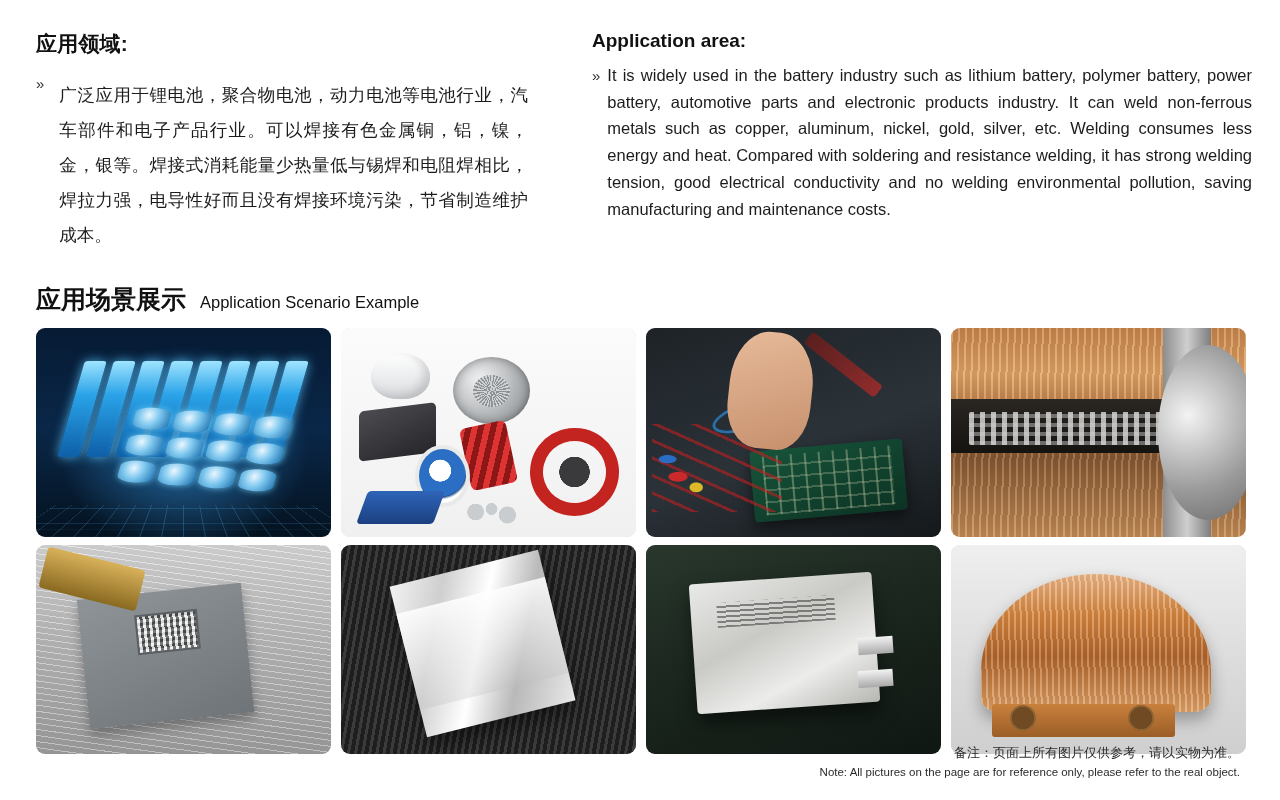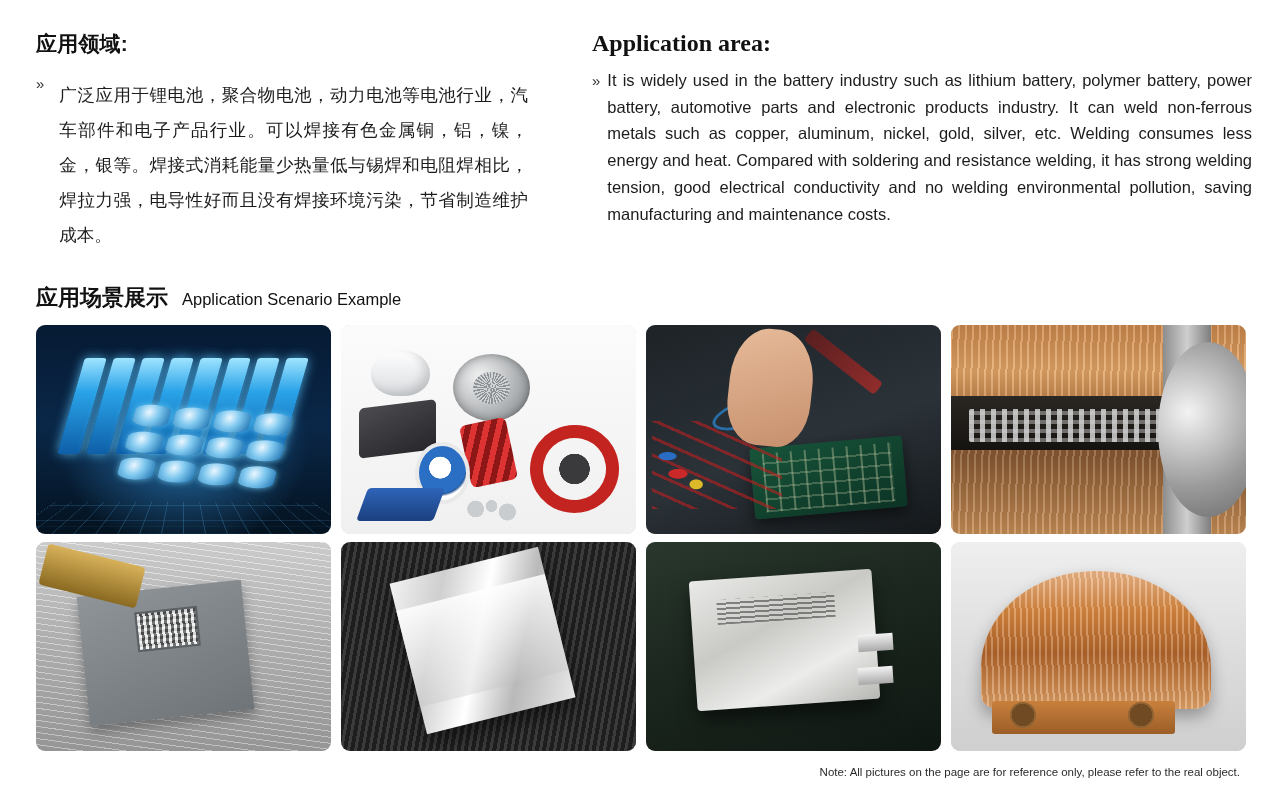--- a/index.html
+++ b/index.html
@@ -33,25 +33,24 @@
   .col-en { width: 660px; flex: 0 0 660px; }
 
   .heading {
     font-size: 21px;
     font-weight: bold;
     color: #111111;
     margin: 0 0 12px 0;
     letter-spacing: 0.2px;
   }
   .heading-en {
-    font-size: 24px;
+    font-size: 19px;
     font-weight: bold;
     color: #111111;
     margin: 0 0 10px 0;
-    font-family: Liberation Serif, serif;
   }
 
   .bullet-row {
     display: flex;
     align-items: flex-start;
     gap: 7px;
   }
   .chev {
     flex: 0 0 auto;
     font-size: 15px;
@@ -76,21 +75,21 @@
   }
 
   
   .section-title {
     margin-top: 22px;
     display: flex;
     align-items: baseline;
     gap: 14px;
   }
   .section-title .cn {
-    font-size: 22px;
+    font-size: 25px;
     font-weight: bold;
     color: #111111;
   }
   .section-title .en {
     font-size: 16.5px;
     font-weight: normal;
     color: #111111;
   }
 
   
@@ -521,16 +520,17 @@
         <div class="bar"></div>
         <div class="foot"></div>
         <div class="hole1"></div>
         <div class="hole2"></div>
       </div>
     </div>
 
   </div>
 
   <div class="footer">
+    <div class="cn">备注：页面上所有图片仅供参考，请以实物为准。</div>
     <div class="en">Note: All pictures on the page are for reference only, please refer to the real object.</div>
   </div>
 
 </div>
 
 </body></html>

